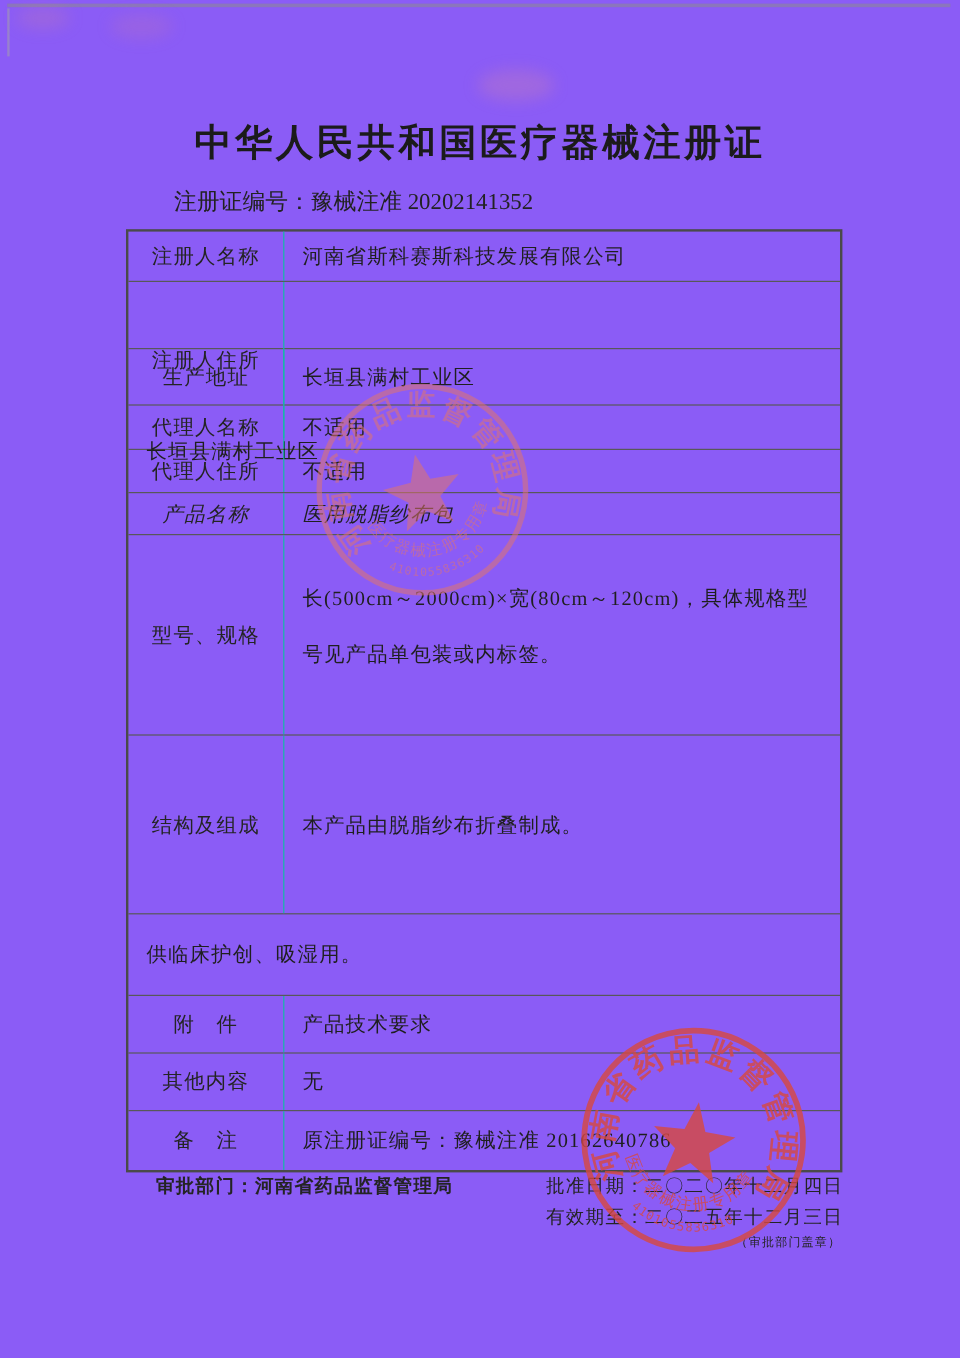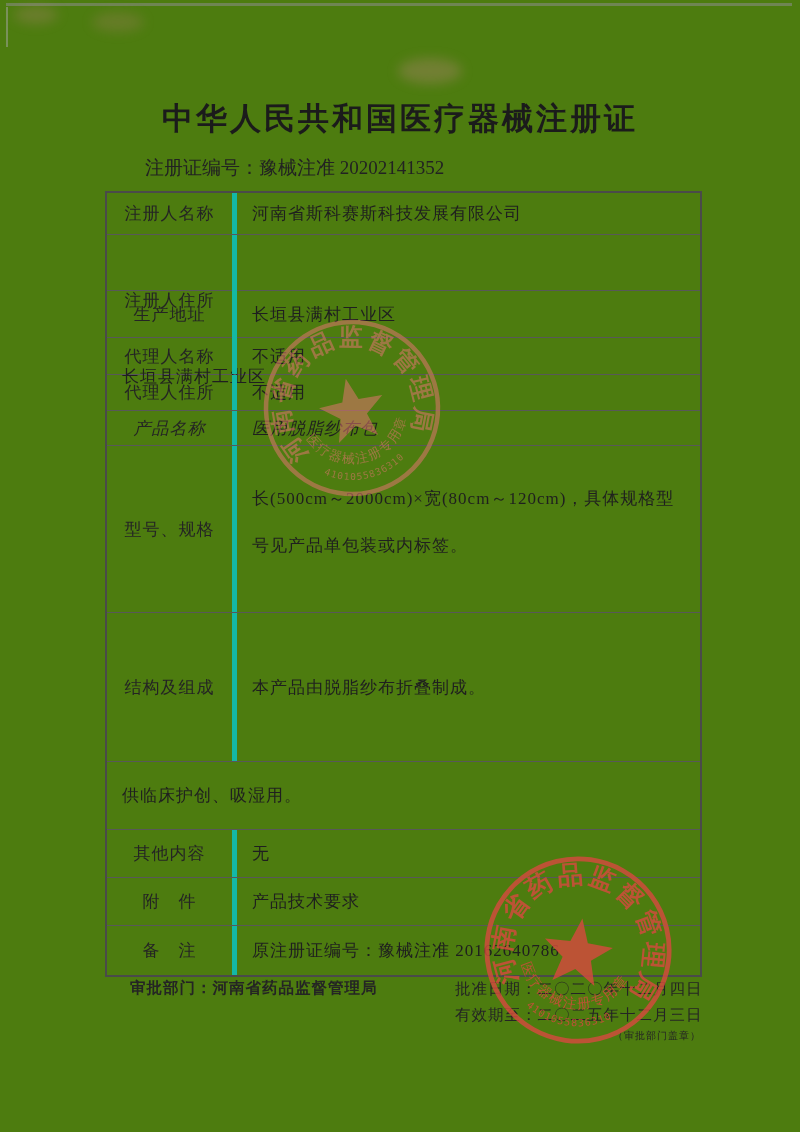--- a/index.html
+++ b/index.html
@@ -1,36 +1,36 @@
 <!DOCTYPE html>
 <html><head>
 <meta charset="utf-8">
 <style>
   html,body{margin:0;padding:0;}
   body{background:#e9e9e9;font-family:"Liberation Serif","DejaVu Serif",serif;}
-  #page{position:relative;width:800px;height:1132px;background:#4d7c0f;overflow:hidden;color:#242424;}
+  #page{position:relative;width:800px;height:1132px;background:#8b5cf6;overflow:hidden;color:#242424;}
 
   
   .edge-top{position:absolute;top:3px;left:6px;width:786px;height:3px;background:#8d8d8d;opacity:.55;}
   .edge-left{position:absolute;top:7px;left:6px;width:2px;height:40px;background:#a5a5a5;opacity:.5;}
   .smudge{position:absolute;border-radius:50%;filter:blur(6px);}
   .sm1{left:14px;top:6px;width:44px;height:18px;background:rgba(214,130,150,.22);}
   .sm2{left:92px;top:12px;width:52px;height:20px;background:rgba(214,130,150,.18);}
   .sm3{left:398px;top:58px;width:64px;height:26px;background:rgba(222,140,160,.25);}
 
   
   .title{position:absolute;top:98px;left:0;width:800px;text-align:center;
          font-size:31px;font-weight:bold;letter-spacing:3px;color:#1b1b1b;}
   .certline{position:absolute;top:155px;left:145px;font-size:19px;color:#222;}
 
   
   .regtable{position:absolute;left:105px;top:191px;width:597px;border:2px solid #4a4a4a;box-sizing:border-box;}
   .trow{display:flex;border-bottom:1px solid #585858;box-sizing:border-box;}
   .trow:last-child{border-bottom:none;}
-  .tlabel{width:130px;flex:0 0 130px;border-right:5px solid #14b8a6;display:flex;
+  .tlabel{width:130px;flex:0 0 130px;border-right:1px solid #14b8a6;display:flex;
           align-items:center;justify-content:center;font-size:17px;letter-spacing:1px;
           box-sizing:border-box;text-align:center;}
   .tvalue{flex:1;display:flex;align-items:center;padding-left:15px;padding-right:10px;
           font-size:17px;letter-spacing:1px;box-sizing:border-box;color:#1f1f1f;}
   .r0{height:42px;} .r1{height:56px;flex-direction:column;} .r2{height:47px;} .r3{height:37px;}
   .r4{height:36px;} .r5{height:35px;font-style:italic;} .r6{height:167px;} .r7{height:149px;}
   .r8{height:68px;} .r9{height:48px;} .r10{height:48px;} .r11{height:49px;}
   .vtop{align-items:flex-start;padding-top:30px;line-height:2.75;}
 
   
@@ -91,27 +91,27 @@
       <div class="tlabel">型号、规格</div>
       <div class="tvalue vtop">长(500cm～2000cm)×宽(80cm～120cm)，具体规格型号见产品单包装或内标签。</div>
     </div>
     <div class="trow r7">
       <div class="tlabel">结构及组成</div>
       <div class="tvalue">本产品由脱脂纱布折叠制成。</div>
     </div>
     <div class="trow r8">
       <div class="tvalue">供临床护创、吸湿用。</div>
     </div>
+    <div class="trow r9">
+      <div class="tlabel">附　件</div>
+      <div class="tvalue">产品技术要求</div>
+    </div>
     <div class="trow r10">
       <div class="tlabel">其他内容</div>
       <div class="tvalue">无</div>
-    </div>
-    <div class="trow r9">
-      <div class="tlabel">附　件</div>
-      <div class="tvalue">产品技术要求</div>
     </div>
     <div class="trow r11">
       <div class="tlabel">备　注</div>
       <div class="tvalue">原注册证编号：豫械注准 20162640786</div>
     </div>
   </div>
 
   <div class="f-dept">审批部门：河南省药品监督管理局</div>
   <div class="f-right">
     <div>批准日期：二〇二〇年十二月四日</div>

